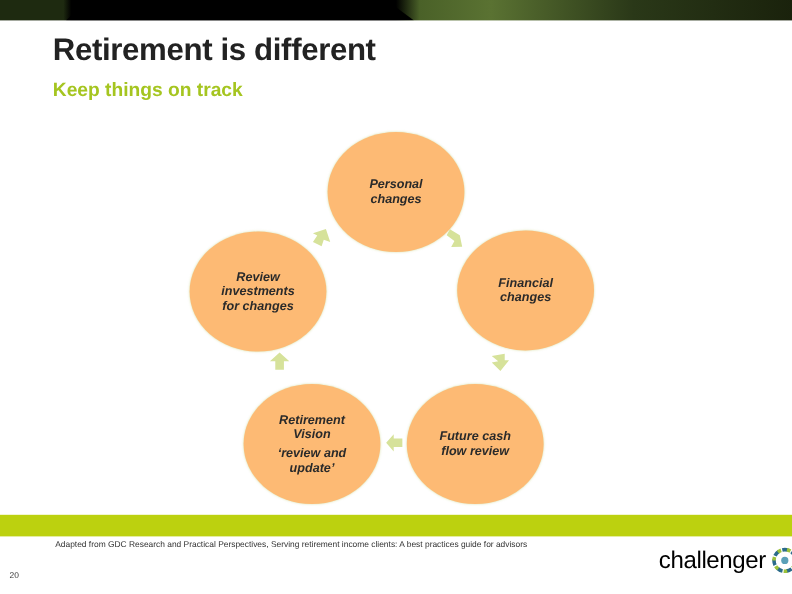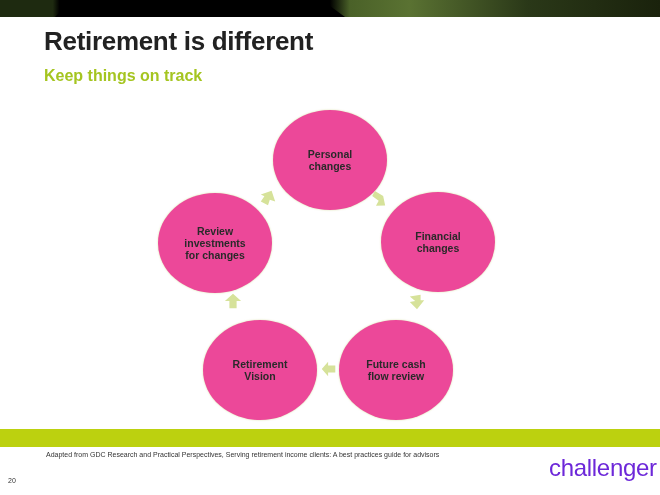--- a/index.html
+++ b/index.html
@@ -2,30 +2,30 @@
 <html><head>
 <meta charset="utf-8">
 <style>
   html, body { margin:0; padding:0; }
   body { width:660px; height:495px; position:relative; overflow:hidden; background:#ffffff; font-family:"Liberation Sans", sans-serif; }
   .topbar { position:absolute; left:0; top:0; width:660px; height:17px;
     background:linear-gradient(90deg,#1e2a10 0%, #1e2a10 8%, #000 9%, #000 50%, #4a6128 53%, #5a7232 62%, #2a3818 80%, #1a220c 100%); }
   .topbar .slant { position:absolute; top:0; left:55px; width:290px; height:17px; background:#000; clip-path:polygon(6% 0,92% 0,100% 100%,0 100%); }
   .title { position:absolute; left:44px; top:26px; font-size:26px; font-weight:bold; color:#222; letter-spacing:-0.3px; }
   .subtitle { position:absolute; left:44px; top:67px; font-size:16px; font-weight:bold; color:#a5c520; }
-  .node { position:absolute; width:114px; height:100px; border-radius:50%; background:#ec4899;
-    display:flex; align-items:center; justify-content:center; text-align:center; box-shadow:0 0 2px rgba(150,170,20,0.4); }
+  .node { position:absolute; width:114px; height:100px; border-radius:50%; background:#fdba74;
+    display:flex; align-items:center; justify-content:center; text-align:center; box-shadow:0 0 2px rgba(150,170,20,0.4);font-style:italic; }
   .node .txt { font-size:10.5px; font-weight:bold; color:#2a2a2a; line-height:12px; white-space:pre-line; }
   .node .txt2 { margin-top:4px; }
   .arrow { position:absolute; width:18px; height:18px; }
   .band { position:absolute; left:0; top:429px; width:660px; height:18px; background:#bcd10f; }
   .source { position:absolute; left:46px; top:451px; font-size:7px; color:#333; }
   .pagenum { position:absolute; left:8px; top:477px; font-size:7px; color:#333; }
   .logo { position:absolute; left:549px; top:454px; display:flex; align-items:center; }
-  .logo .word { font-size:24px; color:#6d28d9; letter-spacing:-0.3px; }
+  .logo .word { font-size:20px; color:#000000; letter-spacing:-0.3px; }
 </style>
 </head>
 <body>
 
 <div class="topbar">
     <div class="slant"></div>
   </div>
 
 <div class="title">Retirement is different</div>
 <div class="subtitle">Keep things on track</div>
@@ -39,20 +39,22 @@
 changes</div>
 </div>
 <div class="node" style="left:339px;top:320px;">
   <div class="txt">Future cash
 flow review</div>
 </div>
 <div class="node" style="left:203px;top:320px;">
   <div>
     <div class="txt">Retirement
 Vision</div>
+    <div class="txt txt2">‘review and
+update’</div>
   </div>
 </div>
 <div class="node" style="left:158px;top:193px;">
   <div class="txt">Review
 investments
 for changes</div>
 </div>
 
 <svg class="arrow" style="left:370px;top:190px;" viewBox="0 0 20 20">
   <polygon points="4,2 14,6 18,16 8,18 10,12 2,8" fill="#d6e29a" transform="rotate(10 10 10)"></polygon>

